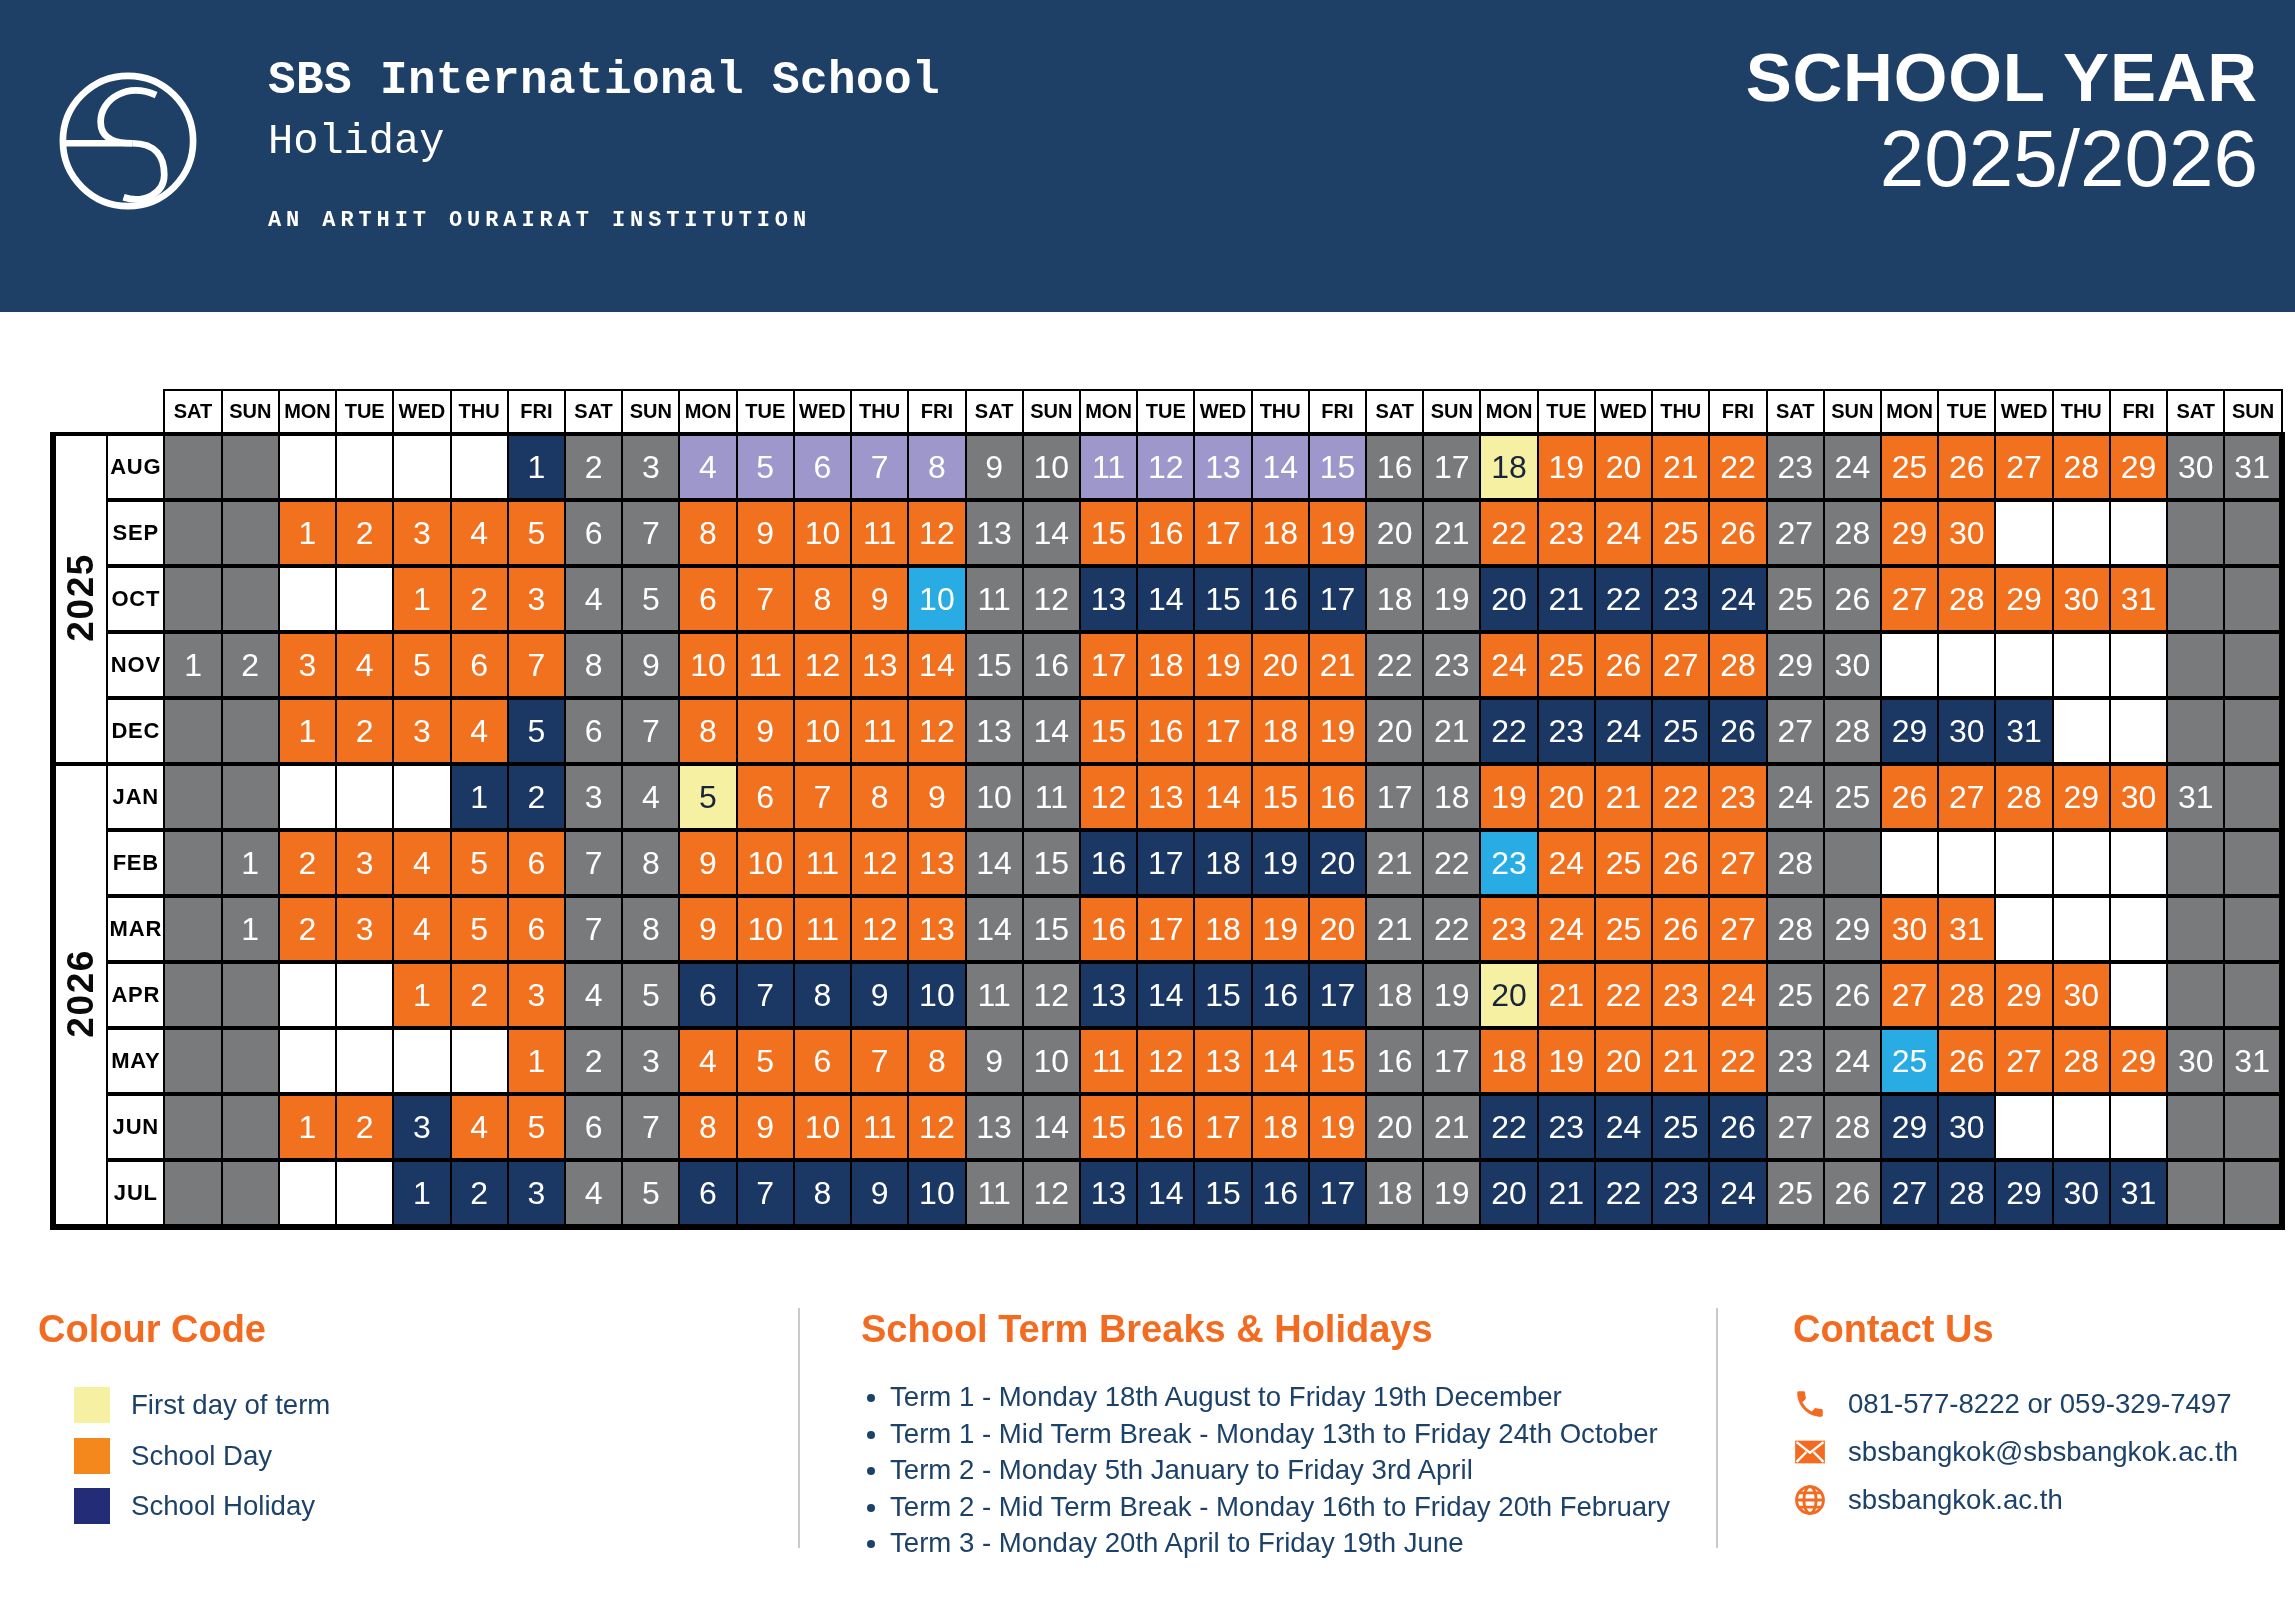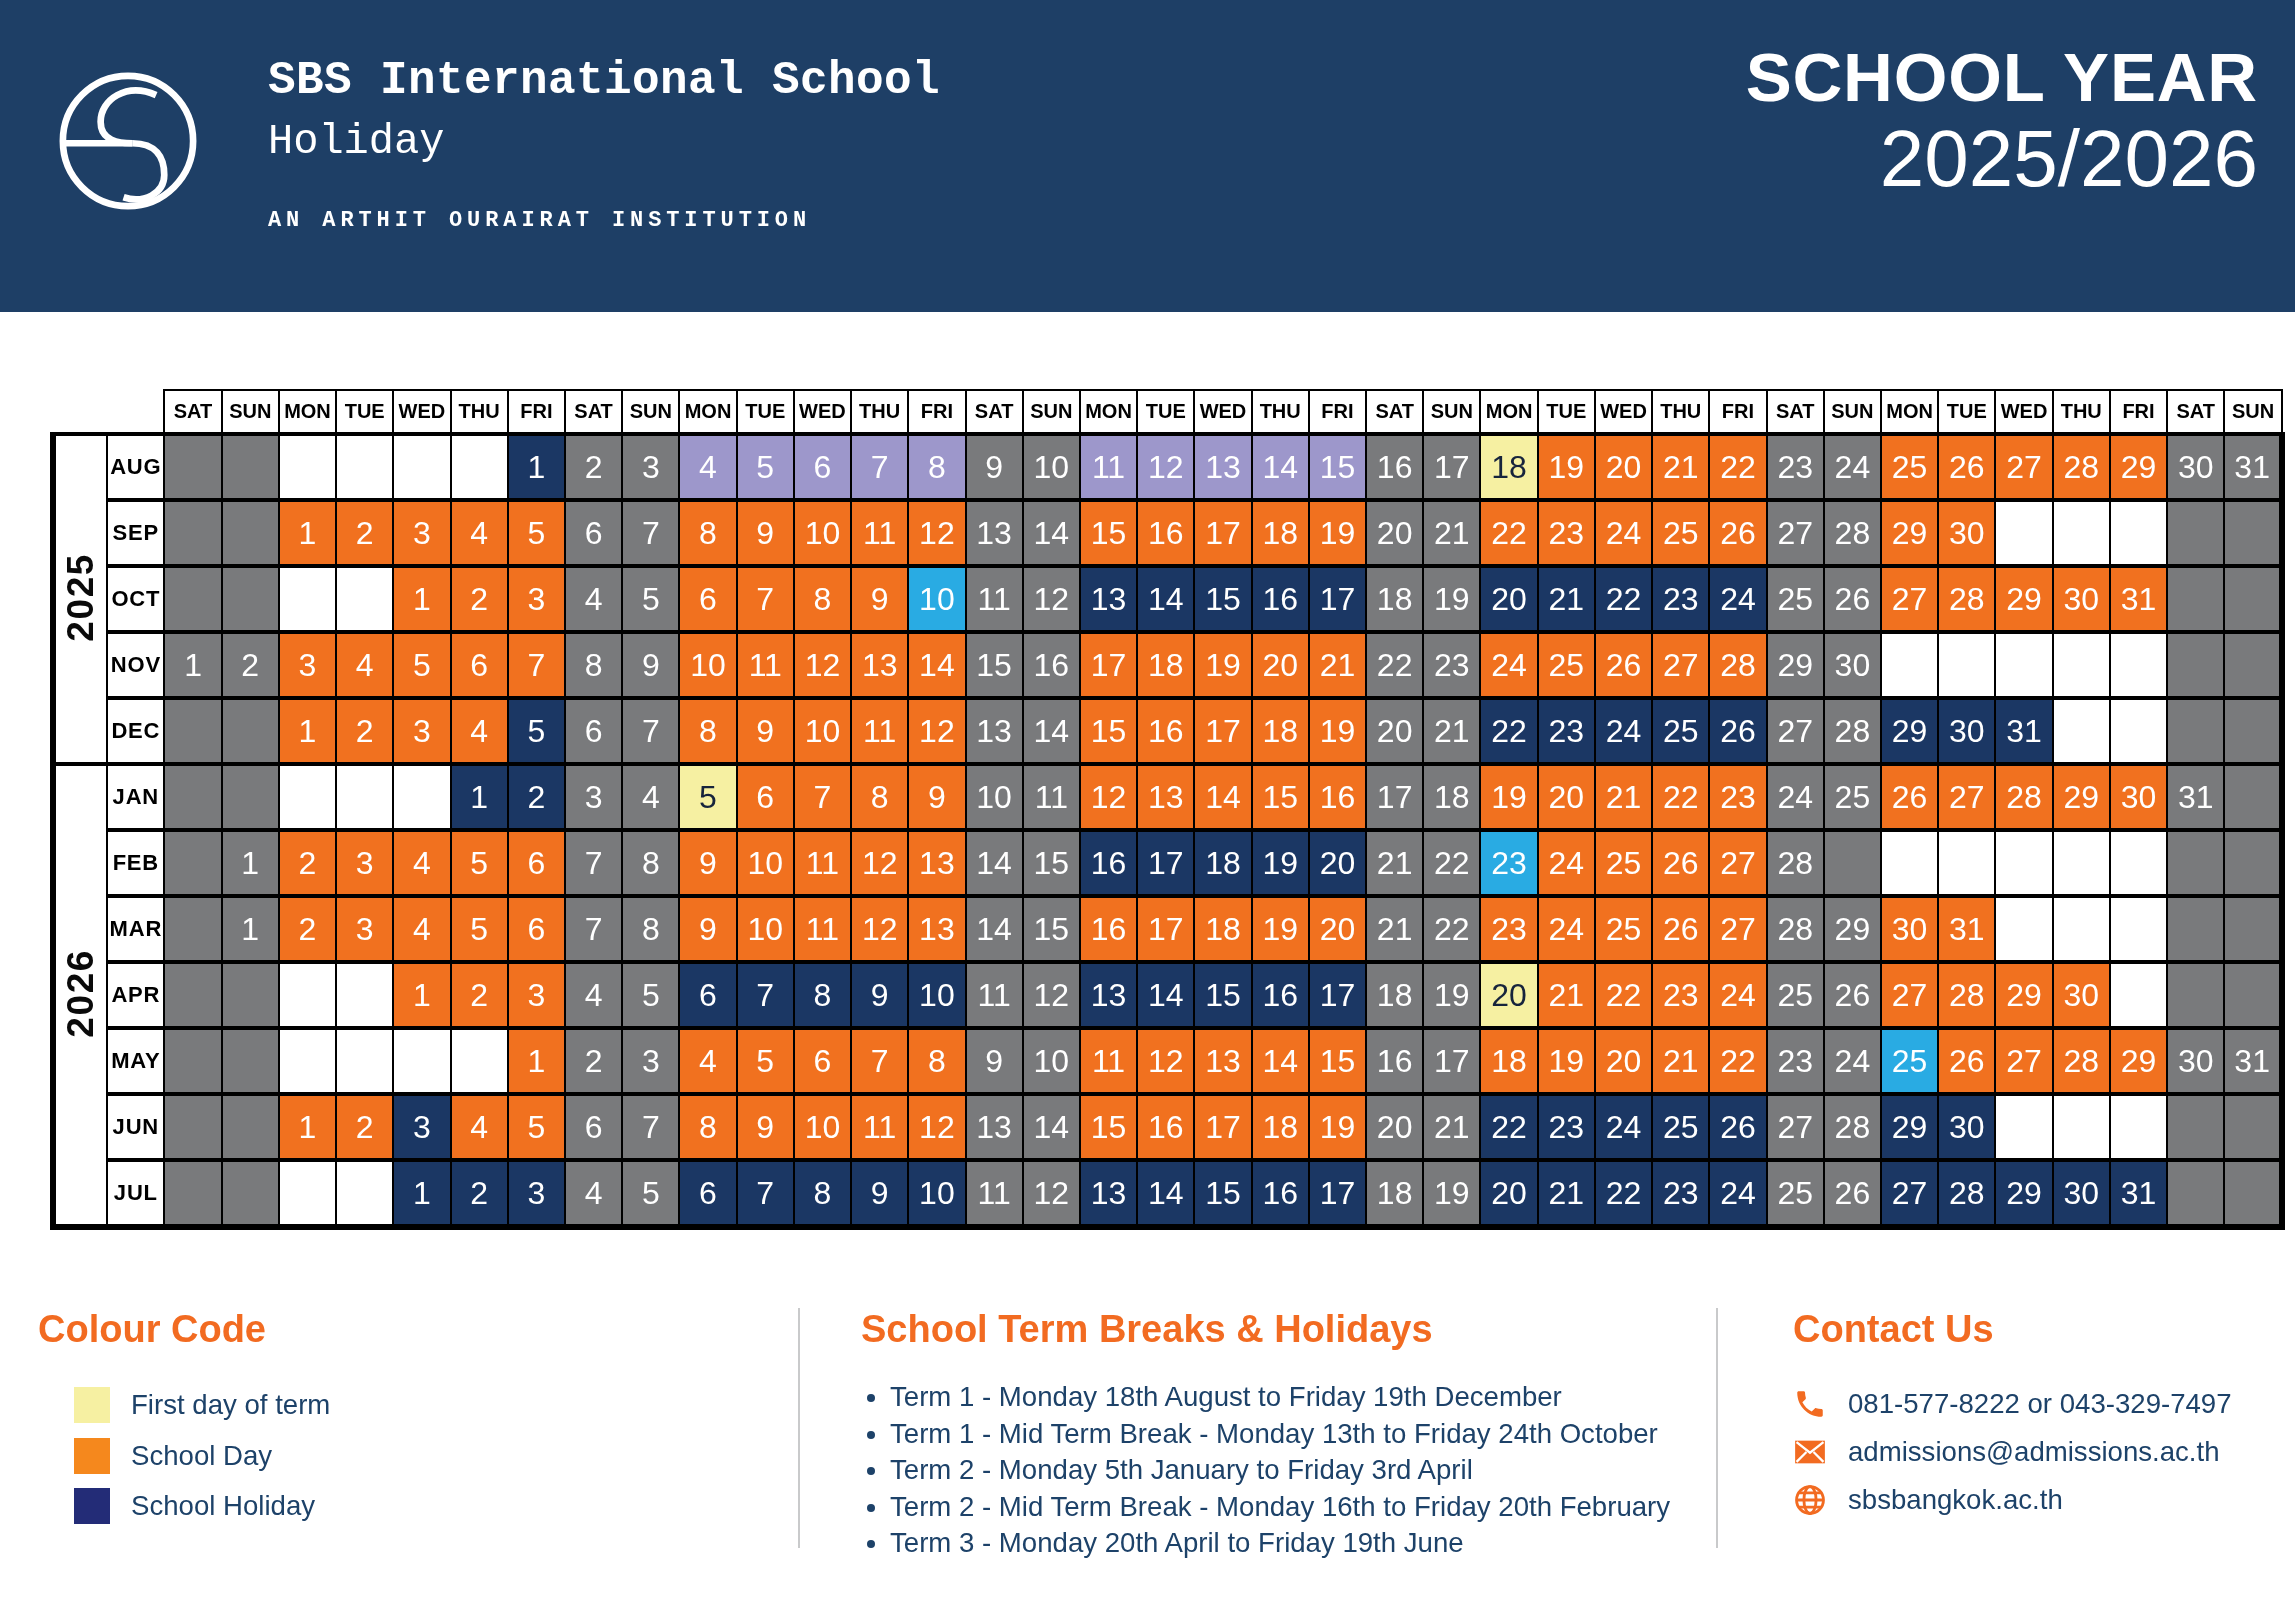--- a/index.html
+++ b/index.html
@@ -676,28 +676,28 @@
 
 <div class="vdiv" style="left:1716px;"></div>
 
 <section class="contact">
   <h2 class="sec-title">Contact Us</h2>
   <div class="contact-rows" id="contact-rows">
       <div class="contact-row">
         <span class="cicon"><svg viewBox="0 0 24 24">
             <path fill="#F26B21" d="M6.62 10.79c1.44 2.83 3.76 5.14 6.59 6.59l2.2-2.2c.27-.27.67-.36 1.02-.24 1.12.37 2.33.57 3.57.57.55 0 1 .45 1 1V20c0 .55-.45 1-1 1-9.39 0-17-7.61-17-17 0-.55.45-1 1-1h3.5c.55 0 1 .45 1 1 0 1.25.2 2.45.57 3.57.11.35.03.74-.25 1.02l-2.2 2.2z"></path>
           </svg></span>
-        <span class="contact-text">081-577-8222 or 043-329-7497</span>
+        <span class="contact-text">081-577-8222 or 059-329-7497</span>
       </div>
       <div class="contact-row">
         <span class="cicon"><svg viewBox="0 0 24 24">
             <rect x="1.5" y="4" width="21" height="16" fill="#F26B21"></rect>
             <path d="M2.5 5l9.5 7.5L21.5 5 M2.5 19l7-7 M21.5 19l-7-7" fill="none" stroke="#ffffff" stroke-width="1.6"></path>
           </svg></span>
-        <span class="contact-text">admissions@admissions.ac.th</span>
+        <span class="contact-text">sbsbangkok@sbsbangkok.ac.th</span>
       </div>
       <div class="contact-row">
         <span class="cicon"><svg viewBox="0 0 24 24">
             <g fill="none" stroke="#F26B21" stroke-width="2">
               <circle cx="12" cy="12" r="9.5"></circle>
               <ellipse cx="12" cy="12" rx="4.3" ry="9.5"></ellipse>
               <path d="M2.5 12h19 M3.8 7h16.4 M3.8 17h16.4"></path>
             </g>
           </svg></span>
         <span class="contact-text">sbsbangkok.ac.th</span>

